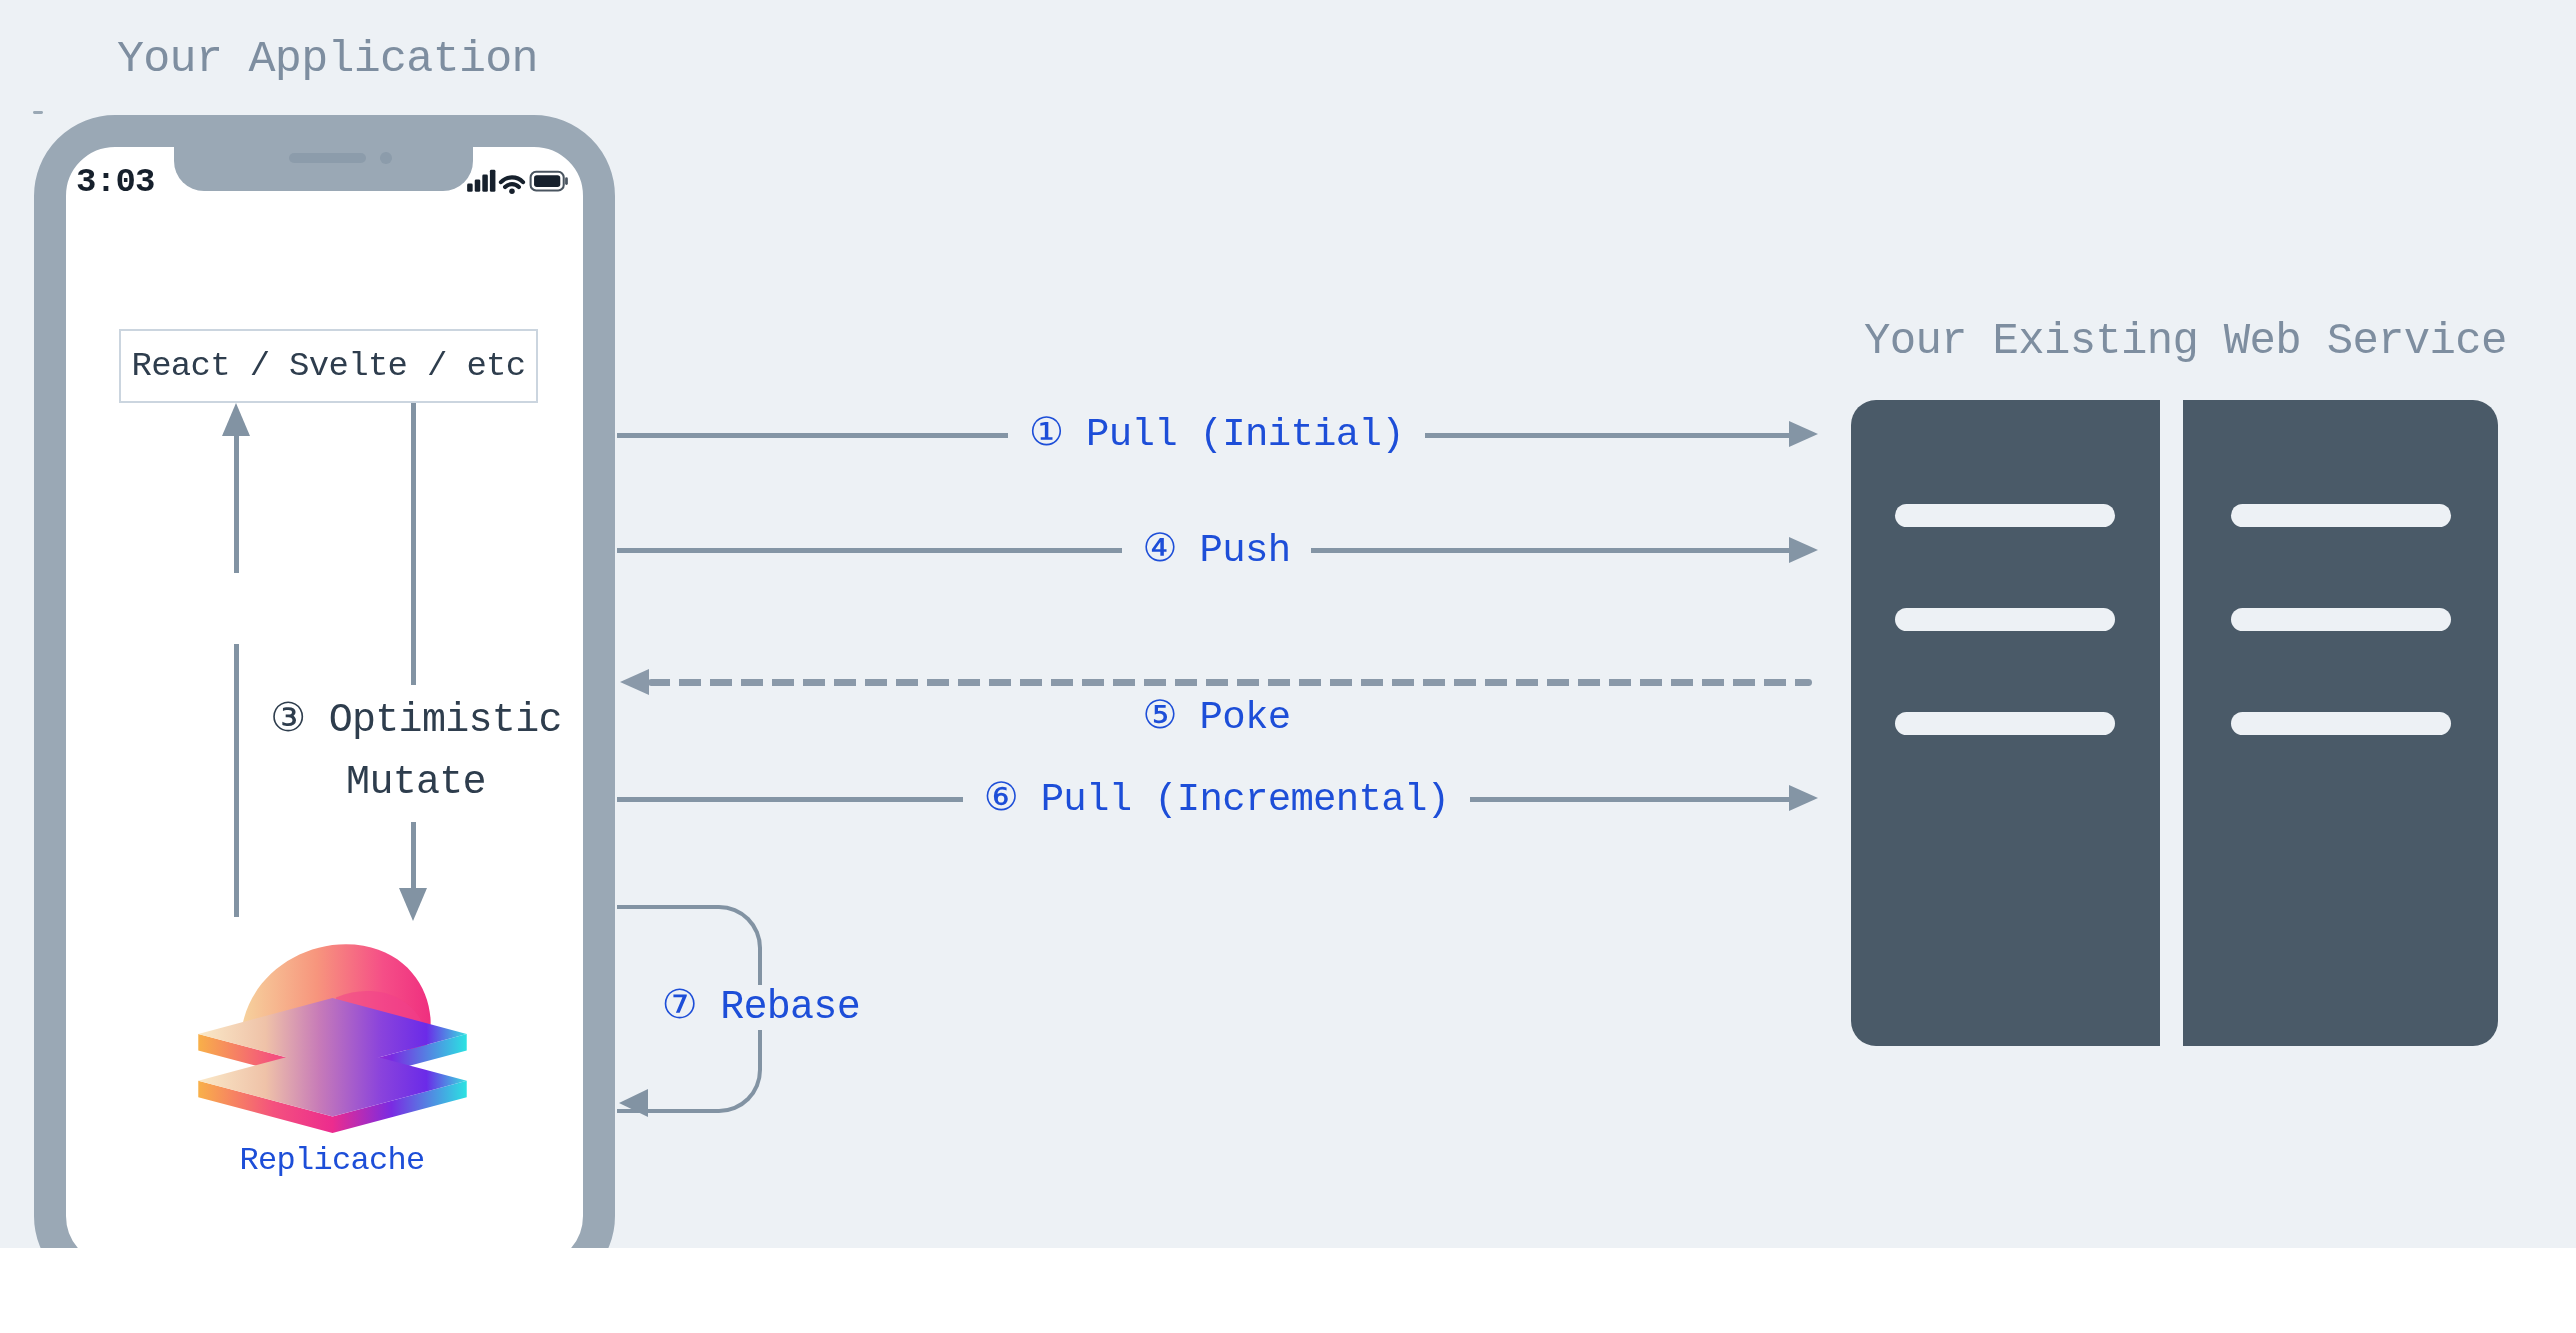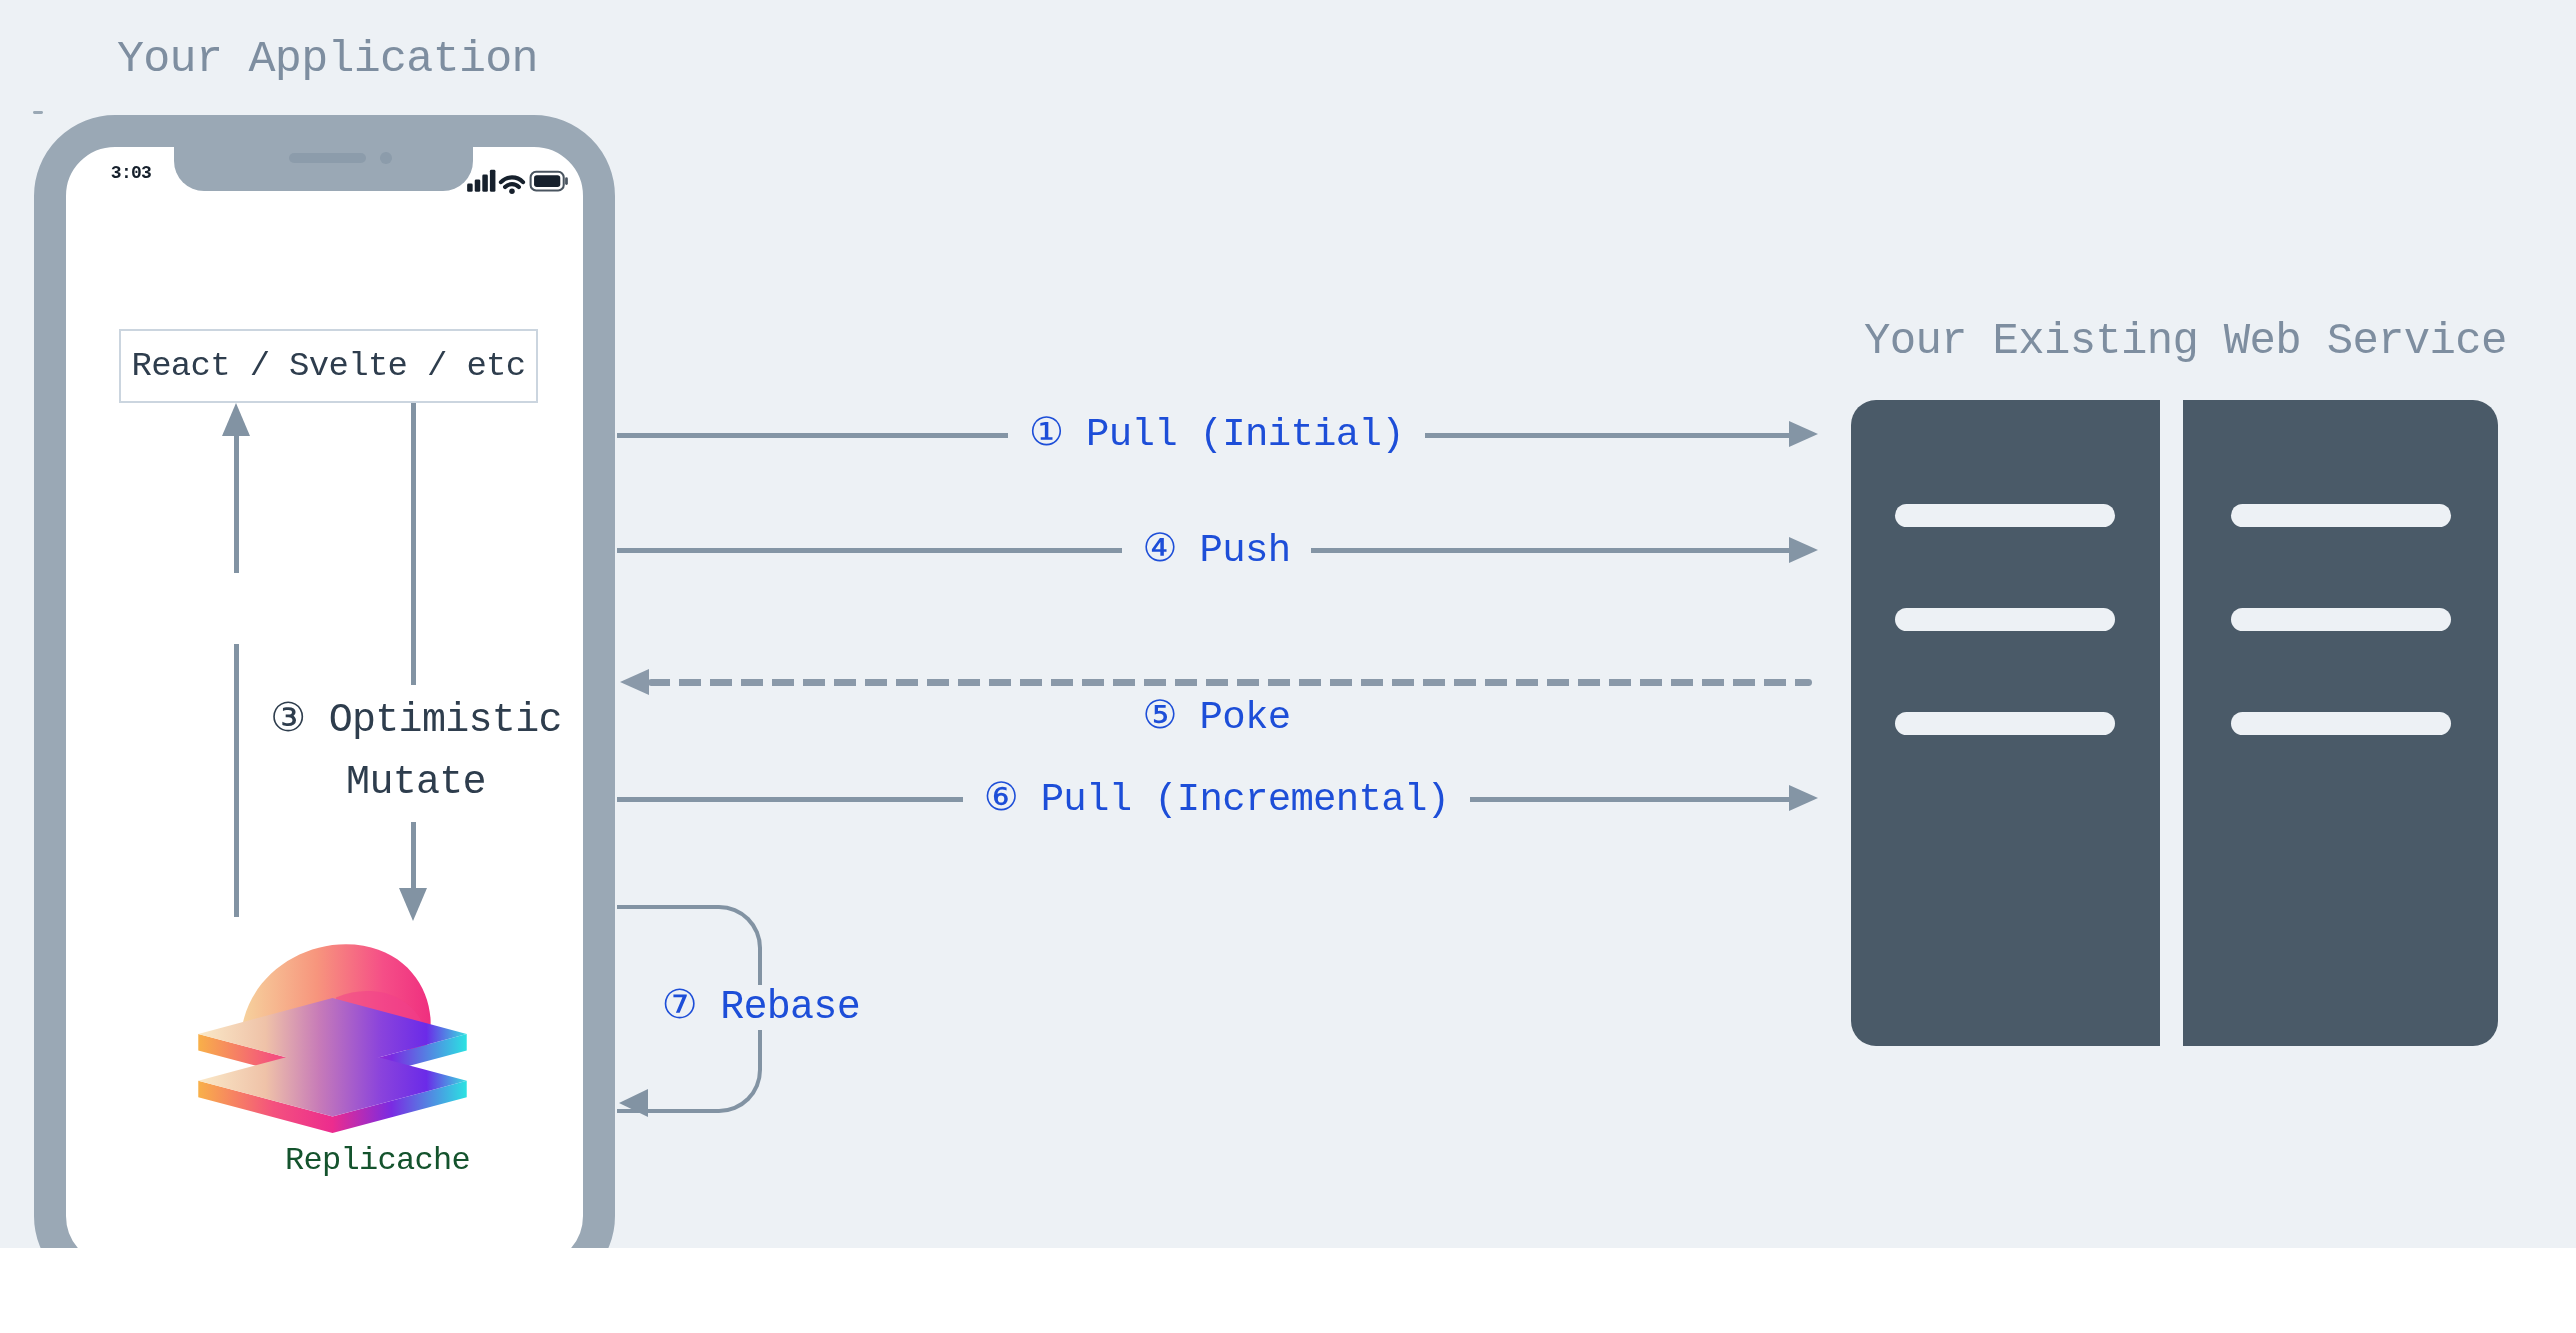--- a/index.html
+++ b/index.html
@@ -45,22 +45,22 @@
   }
   .camera{
     position:absolute;
     left:380px;top:152px;
     width:11.7px;height:11.7px;
     background:#8C9CAB;border-radius:50%;
   }
   .status-time{
     position:absolute;
     left:76px;top:163px;width:110px;
-    text-align:center;
-    font-size:18px;font-weight:bold;
+    text-align:left;
+    font-size:34px;font-weight:bold;
     letter-spacing:-0.7px;
     color:#16202C;
   }
   .stray-dash{
     position:absolute;left:33px;top:111px;width:9.6px;height:2.8px;
     background:#9AA8B5;border-radius:1.4px;
   }
   
   .fw-box{
     position:absolute;
@@ -144,23 +144,23 @@
   .rebase-label{
     position:absolute;left:641px;top:981px;
     height:54px;line-height:54px;
     white-space:nowrap;
   }
   .rebase-label .lbl{font-size:40px;}
   
   .logo{position:absolute;left:198px;top:932px;width:269px;height:201px;}
   .logo-label{
     position:absolute;left:194px;top:1142px;width:276px;
-    text-align:right;
+    text-align:center;
     font-size:32px;letter-spacing:-0.7px;
-    color:#14532d;
+    color:#1d4ed8;
   }
   
   .rack{
     position:absolute;top:400px;height:646px;
     background:#4A5A68;
   }
   .rack-left{left:1851px;width:309px;border-radius:25px 0 0 25px;}
   .rack-right{left:2183px;width:315px;border-radius:0 25px 25px 0;}
   .slot{
     position:absolute;width:220px;height:23.4px;

